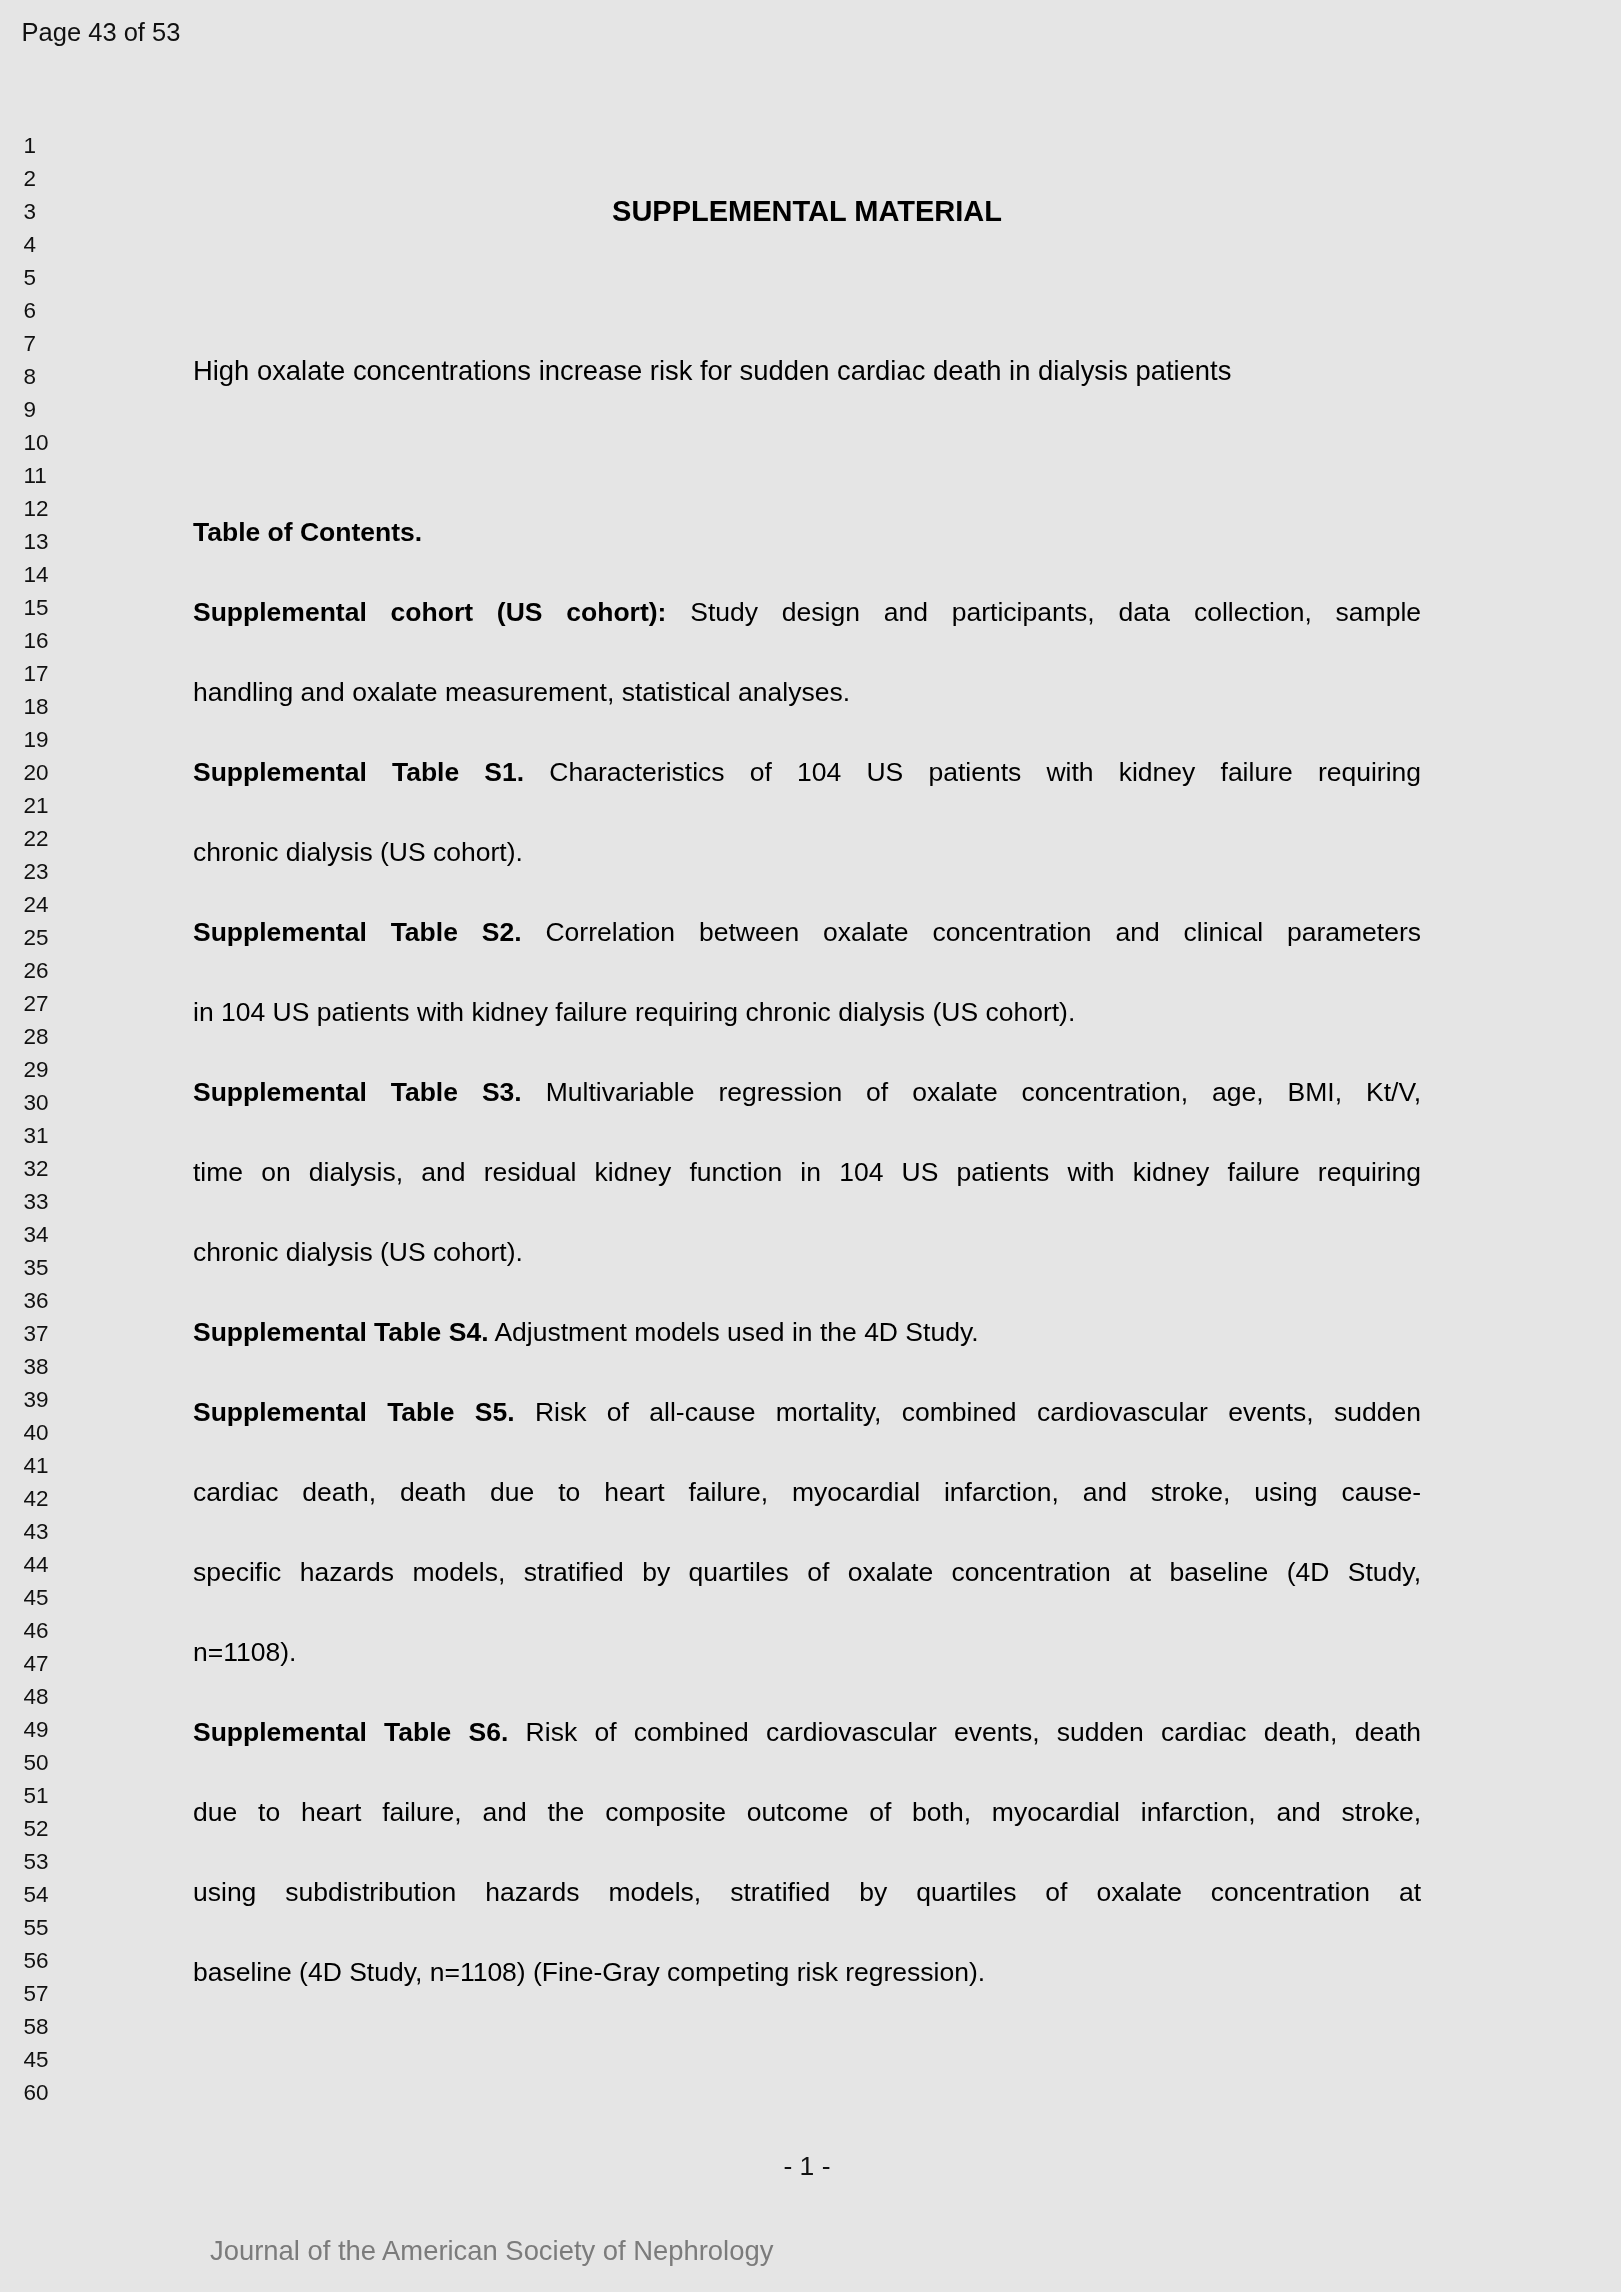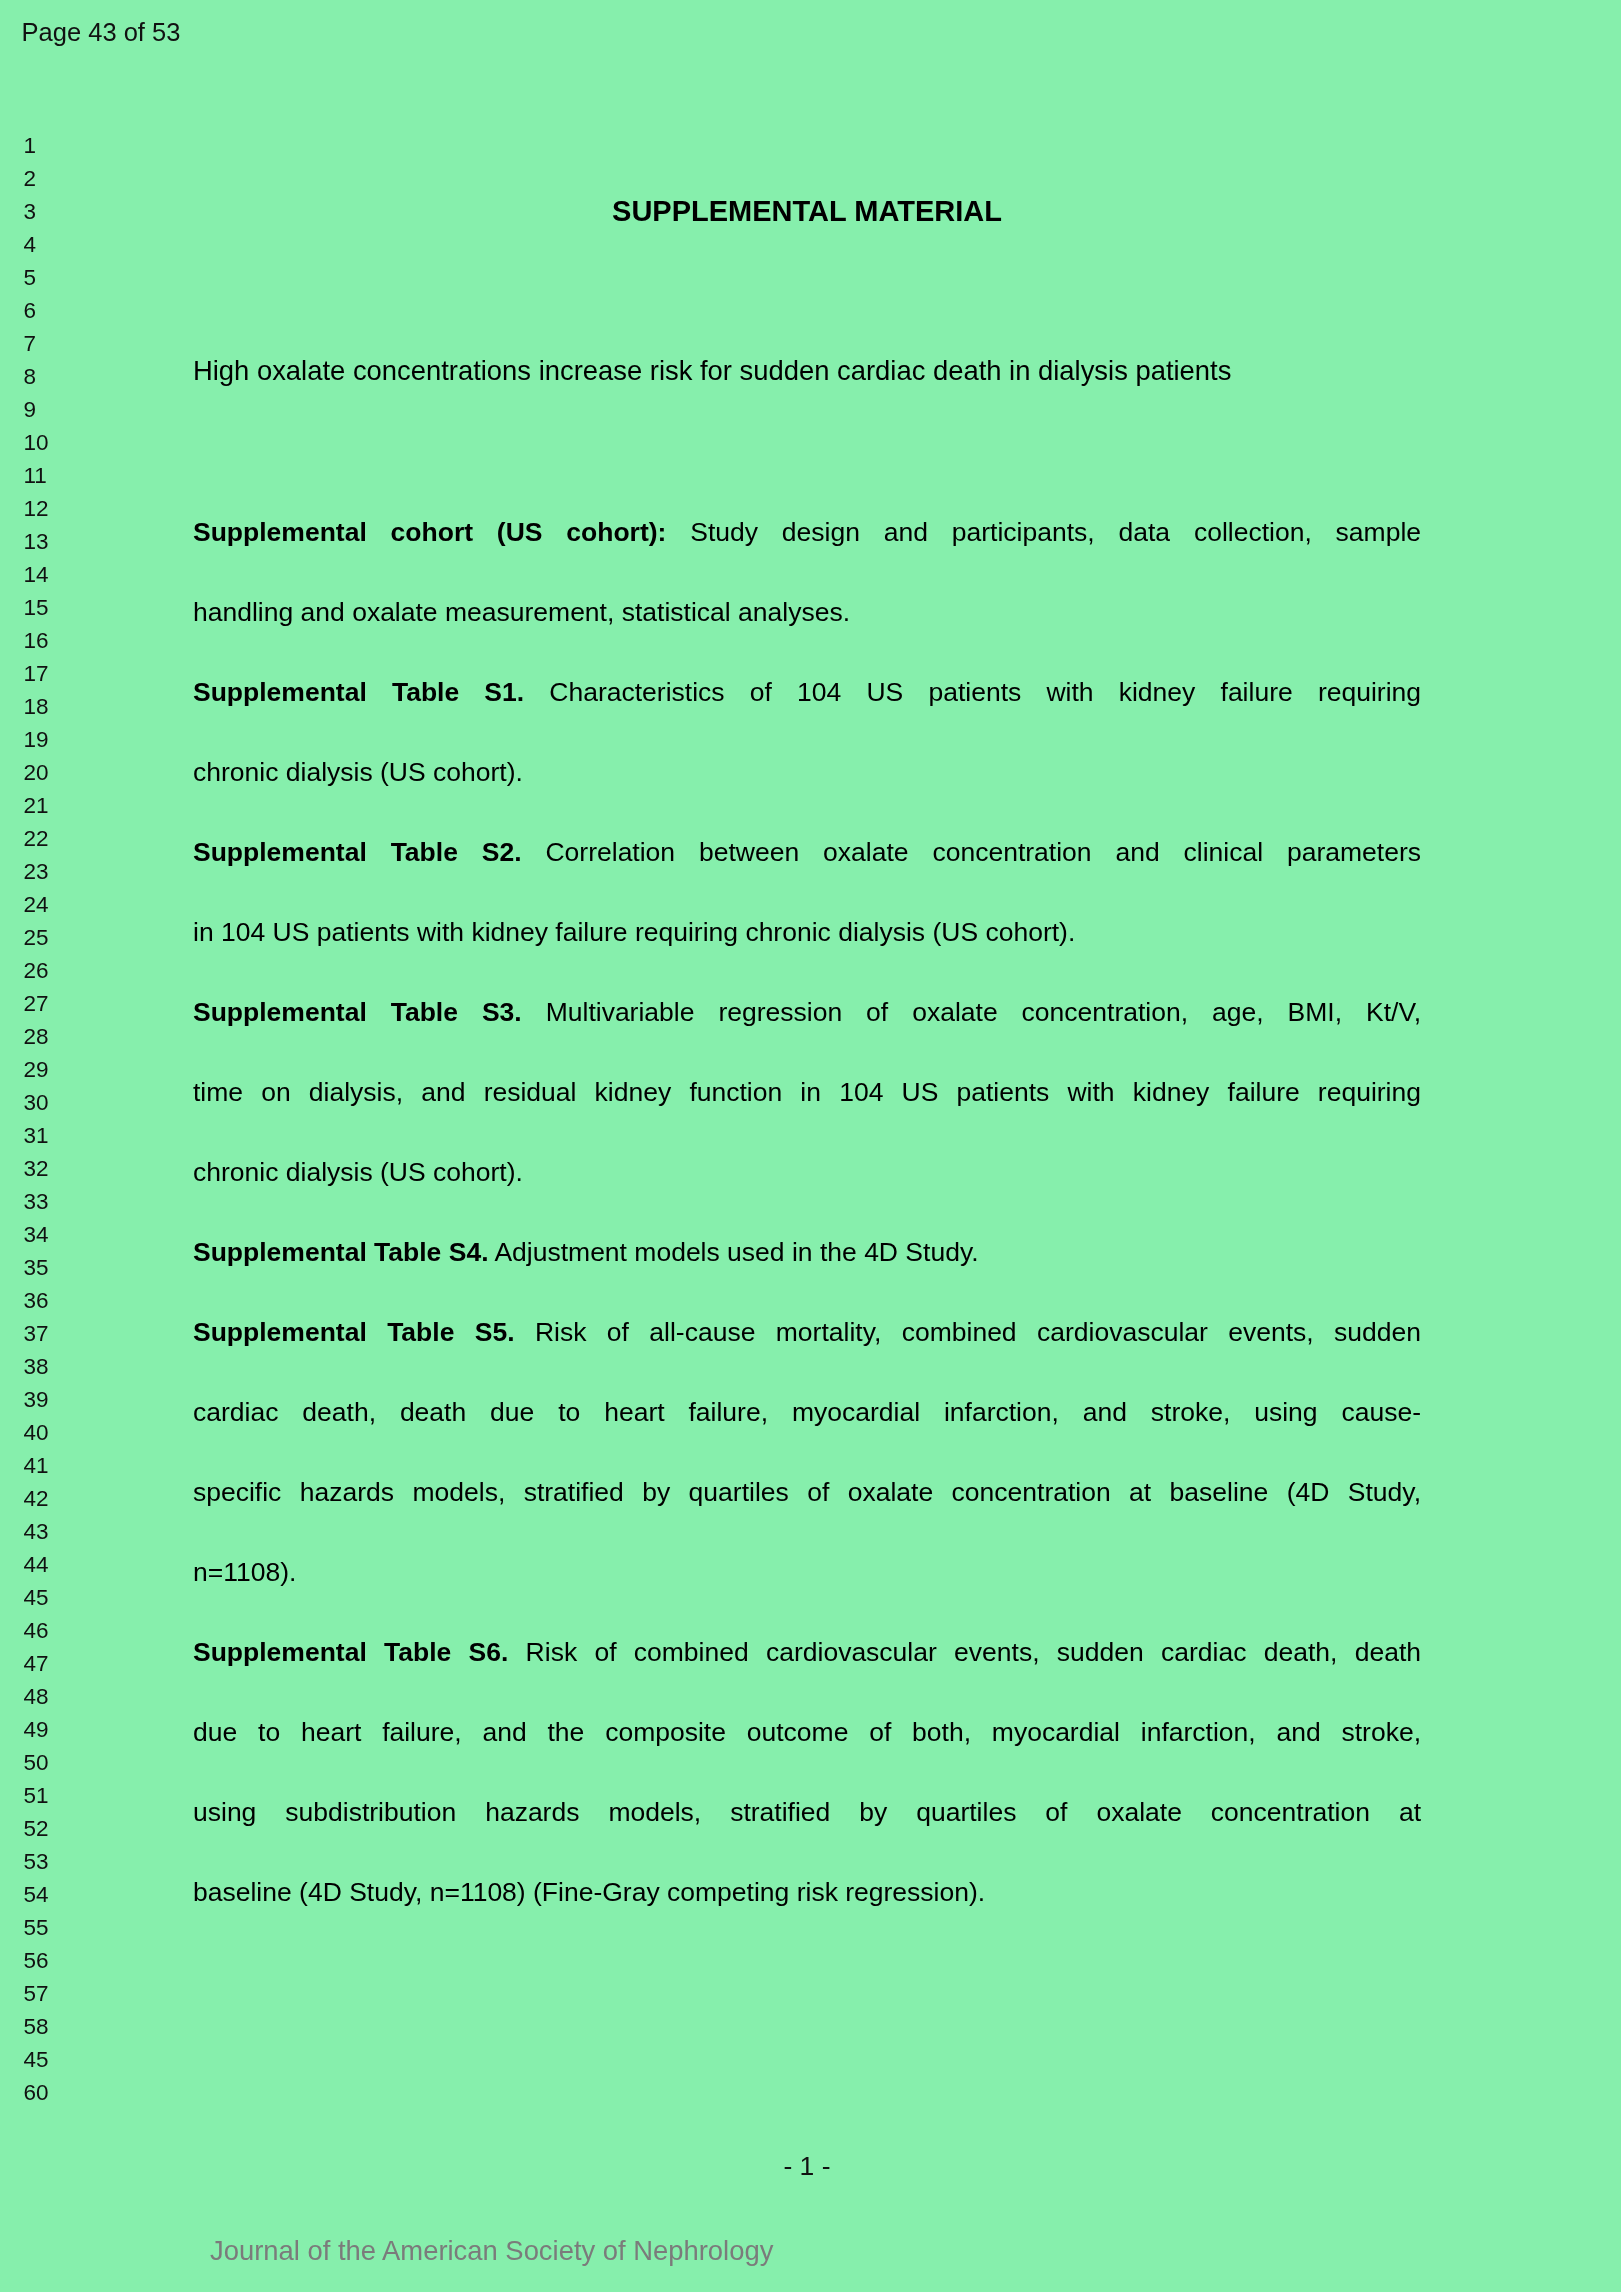--- a/index.html
+++ b/index.html
@@ -6,21 +6,21 @@
     margin: 0;
     padding: 0;
     background: #ffffff;
     font-family: "Liberation Sans", sans-serif;
     color: #000000;
   }
   .page {
     position: relative;
     width: 1621px;
     height: 2293px;
-    background: #86efac;
+    background: #e5e5e5;
     overflow: hidden;
   }
   .header-left {
     position: absolute;
     left: 21.6px;
     top: 17.6px;
     font-size: 25.5px;
     line-height: 29px;
     color: #111111;
     white-space: nowrap;
@@ -168,20 +168,21 @@
       <div class="ln">58</div>
       <div class="ln">45</div>
       <div class="ln">60</div>
     </div>
 
   <div class="doc-title">SUPPLEMENTAL MATERIAL</div>
 
   <div class="manuscript-title">High oxalate concentrations increase risk for sudden cardiac death in dialysis patients</div>
 
   <div class="body-text" id="body-text">
+      <div class="tline"><b>Table of Contents.</b></div>
       <div class="tline justify"><b>Supplemental cohort (US cohort):</b> Study design and participants, data collection, sample</div>
       <div class="tline">handling and oxalate measurement, statistical analyses.</div>
       <div class="tline justify"><b>Supplemental Table S1.</b> Characteristics of 104 US patients with kidney failure requiring</div>
       <div class="tline">chronic dialysis (US cohort).</div>
       <div class="tline justify"><b>Supplemental Table S2.</b> Correlation between oxalate concentration and clinical parameters</div>
       <div class="tline">in 104 US patients with kidney failure requiring chronic dialysis (US cohort).</div>
       <div class="tline justify"><b>Supplemental Table S3.</b> Multivariable regression of oxalate concentration, age, BMI, Kt/V,</div>
       <div class="tline justify">time on dialysis, and residual kidney function in 104 US patients with kidney failure requiring</div>
       <div class="tline">chronic dialysis (US cohort).</div>
       <div class="tline"><b>Supplemental Table S4.</b> Adjustment models used in the 4D Study.</div>

